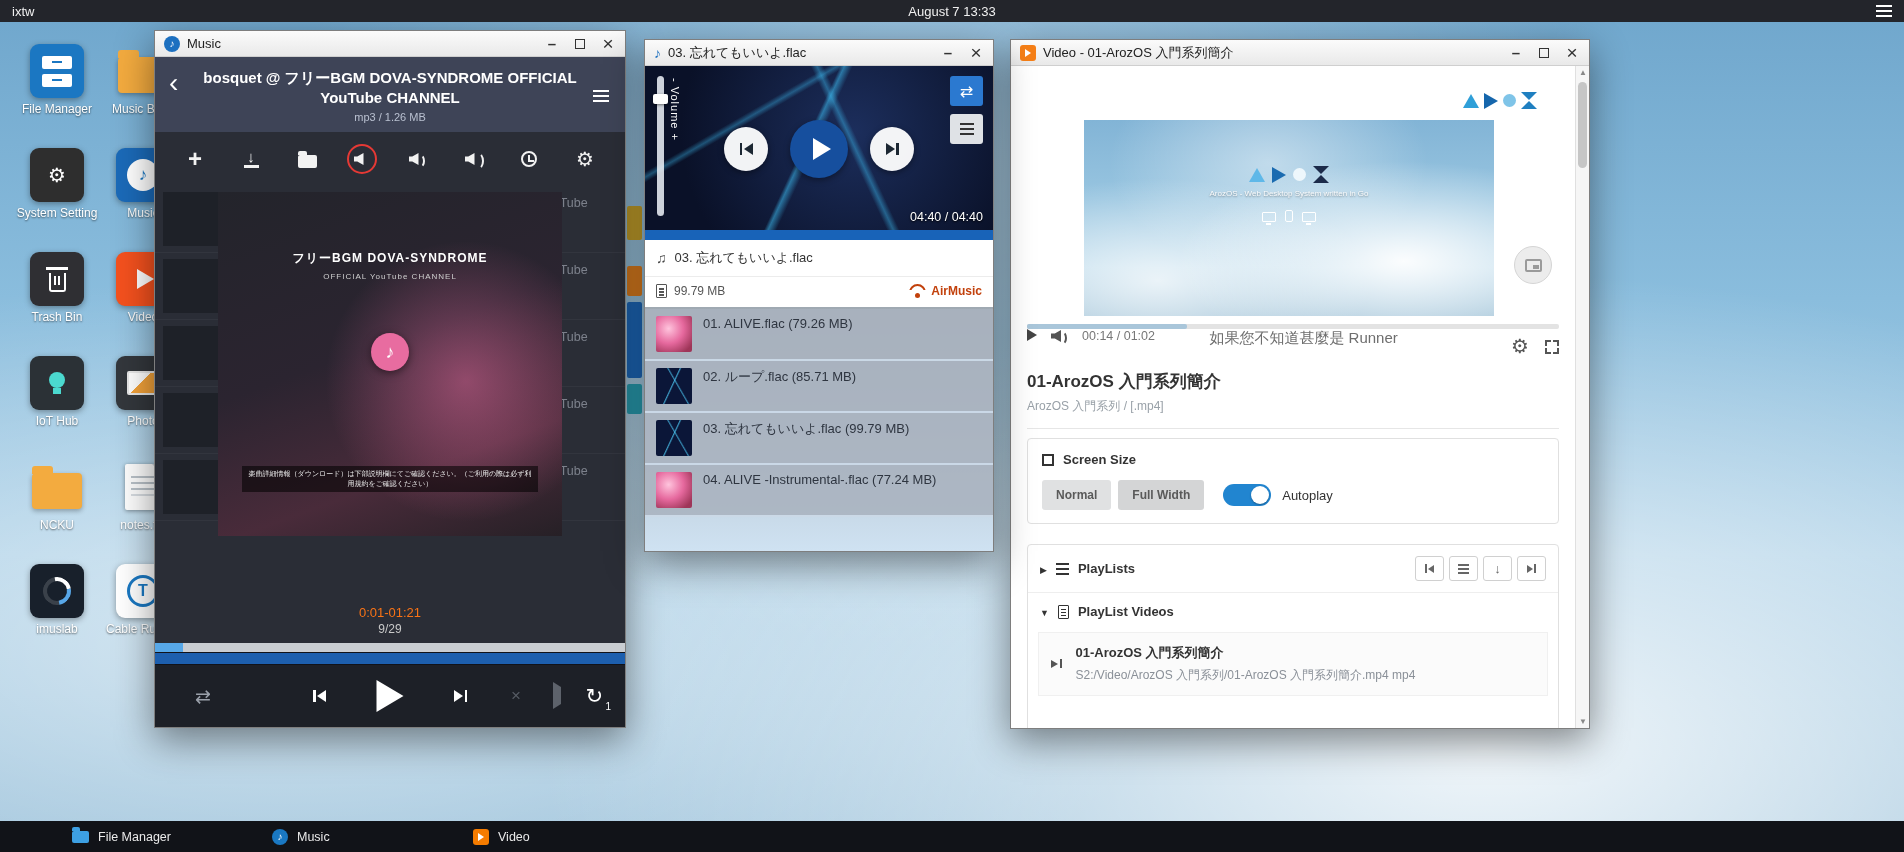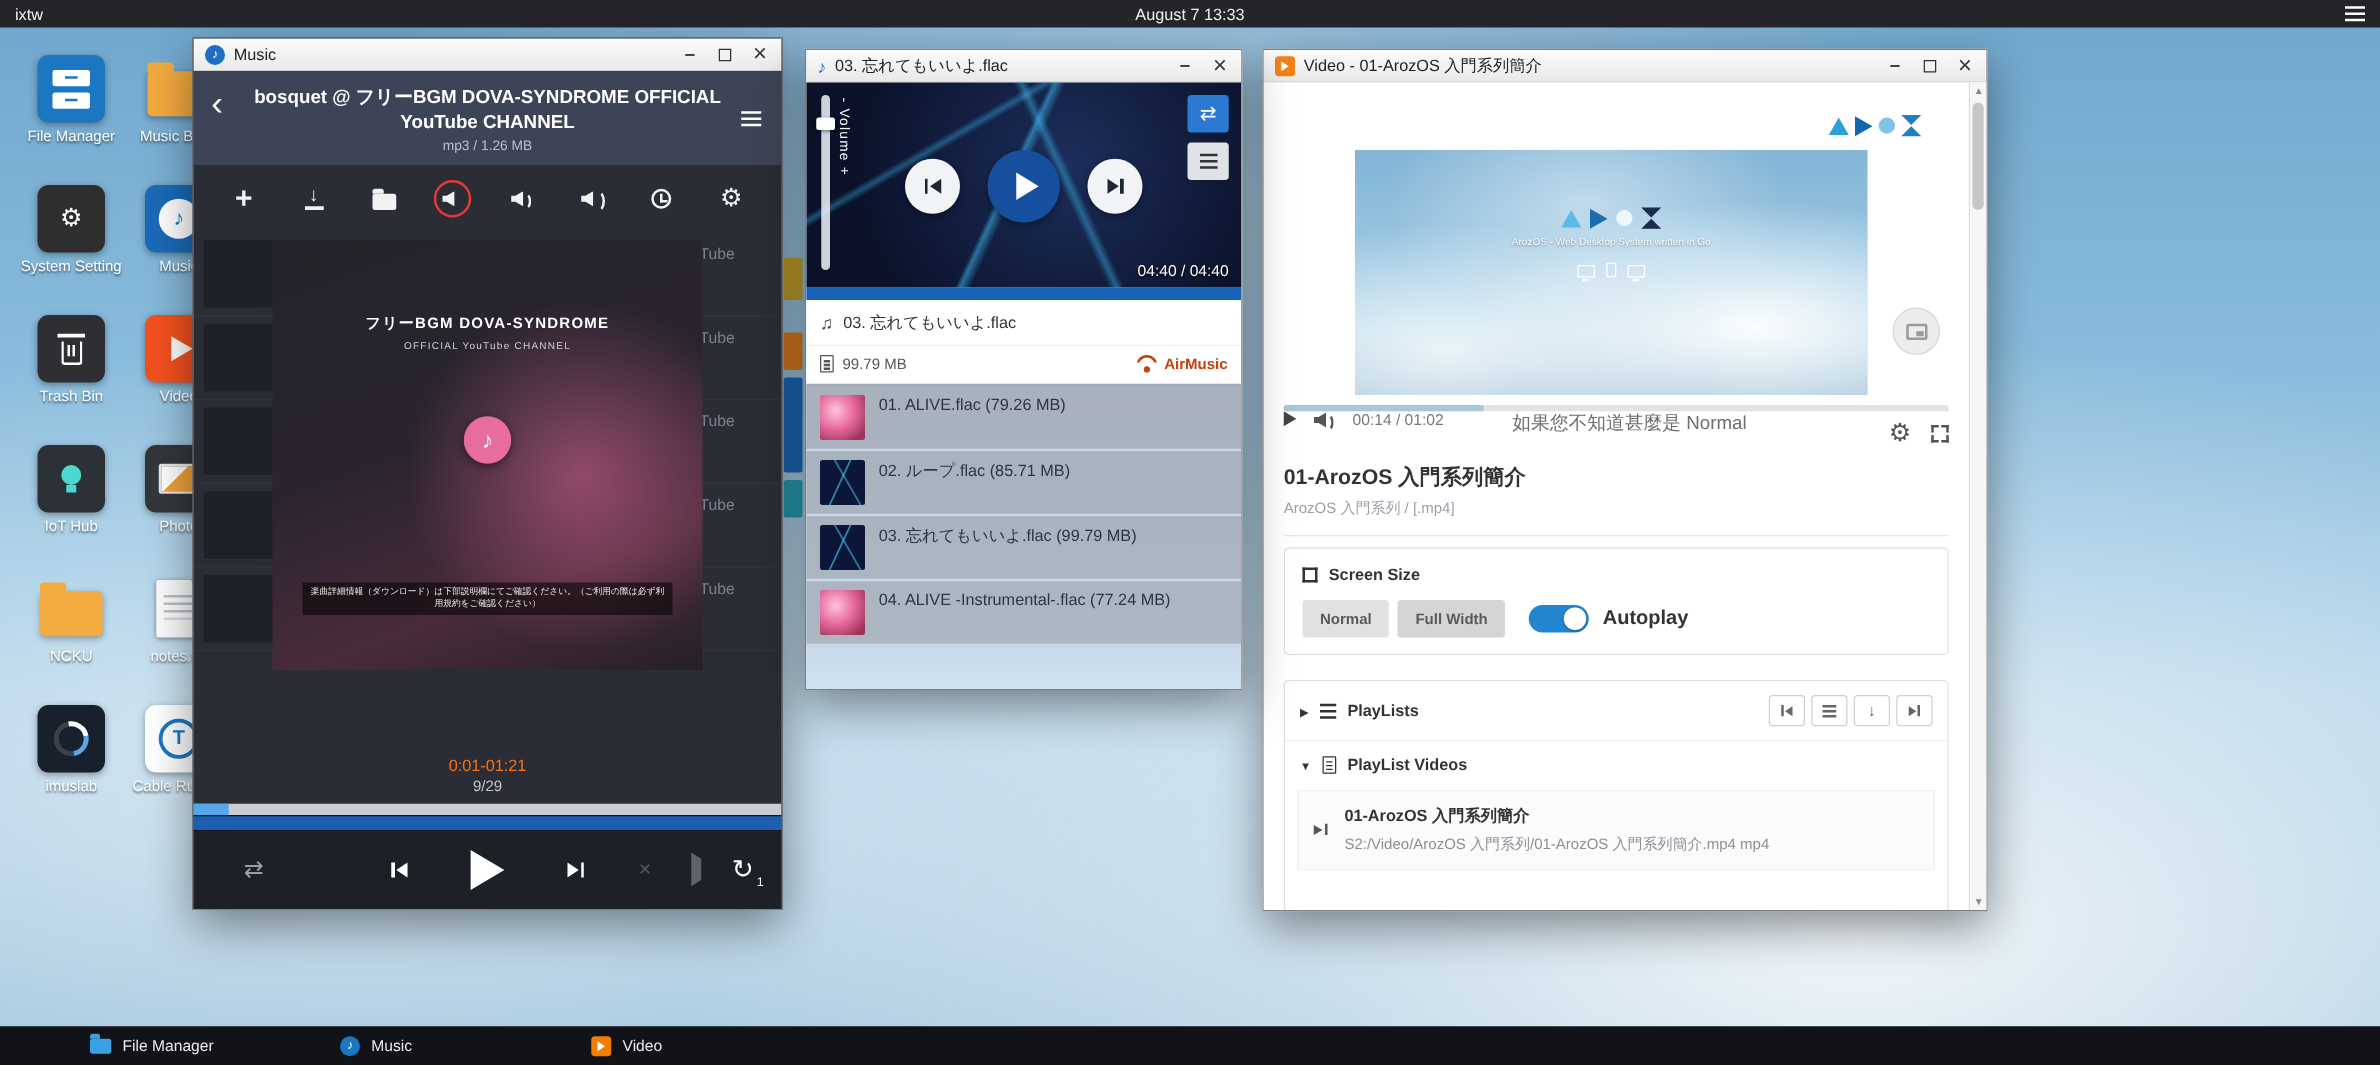--- a/index.html
+++ b/index.html
@@ -203,21 +203,21 @@
   .v-title{font-size:17px;color:#333;font-weight:bold}
   .v-meta{font-size:12px;color:#99a1a8;margin-top:5px}
   .v-card{position:absolute;left:16px;right:16px;border:1px solid #e0e0e0;border-radius:4px;background:#fff}
   .v-card1{top:372px;padding:13px 14px}
   .vc-head{display:flex;align-items:center;gap:9px;font-size:13px;color:#333;font-weight:bold}
   .vc-row{margin-top:13px;display:flex;align-items:center}
   .seg-btn{background:#e0e1e2;color:#5a5a5a;font-size:12px;font-weight:bold;padding:8px 14px;border-radius:3px;border:none;margin-right:7px;cursor:pointer;font-family:inherit}
   .seg-btn.active{background:#d4d5d6}
   .toggle{width:48px;height:22px;border-radius:11px;background:#2185d0;position:relative;display:inline-block;margin:0 11px 0 12px;cursor:pointer}
   .toggle::after{content:"";position:absolute;right:2px;top:2px;width:18px;height:18px;border-radius:50%;background:#fff;box-shadow:0 1px 2px rgba(0,0,0,.3)}
-  .vc-autoplay{font-size:16px;font-weight:bold;color:#333}
+  .vc-autoplay{font-size:13px;font-weight:normal;color:#333}
   .v-card2{top:478px;height:250px;overflow:hidden}
   .pl-row{display:flex;align-items:center;gap:9px;padding:11px 12px;color:#333;font-size:13px;font-weight:bold}
   .pl-row1{border-bottom:1px solid #eee}
   .pl-btns{margin-left:auto;display:flex;gap:5px}
   .mini-btn{width:29px;height:25px;border:1px solid #d0d0d0;border-radius:3px;display:flex;align-items:center;justify-content:center;color:#666;background:#fff;cursor:pointer}
   .mini-btn .t-r{border-top-width:4px;border-bottom-width:4px;border-left-width:6px}
   .mini-btn .t-l{border-top-width:4px;border-bottom-width:4px;border-right-width:6px}
   .mini-btn .bar{width:2px;height:9px}
   .mini-btn .bars{width:11px;box-shadow:0 -4px 0 currentColor,0 4px 0 currentColor;height:2px}
   .dl-small{font-size:13px;font-weight:bold}
@@ -557,21 +557,21 @@
           <span class="pip-ico"></span>
         </span>
       <div class="v-ctrlbar">
         <div class="v-prog">
             <span class="v-progfill"></span>
           </div>
         <div class="v-controls">
           <span class="v-playtri"></span>
           <span class="spk spk-wave" style="color:#555"></span>
           <span class="v-time">00:14 / 01:02</span>
-          <span class="v-subtitle">如果您不知道甚麼是 Normal</span>
+          <span class="v-subtitle">如果您不知道甚麼是 Runner</span>
           <span class="v-rights">
             <span class="gear" style="font-size:17px"></span>
             <span class="fs"></span>
           </span>
         </div>
       </div>
       <div class="v-info">
         <div class="v-title">01-ArozOS 入門系列簡介</div>
         <div class="v-meta">ArozOS 入門系列 / [.mp4]</div>
       </div>

